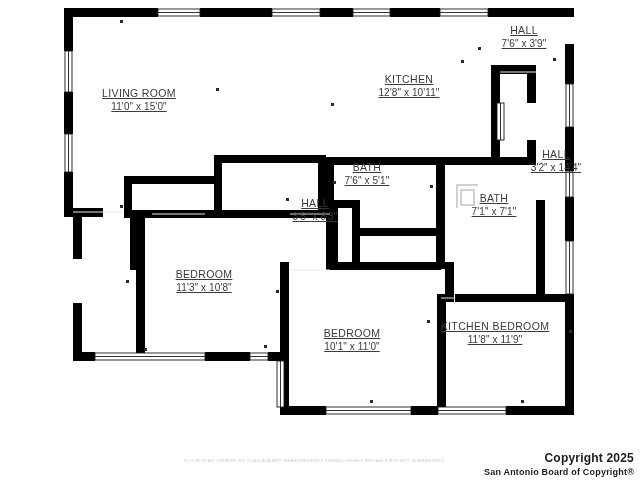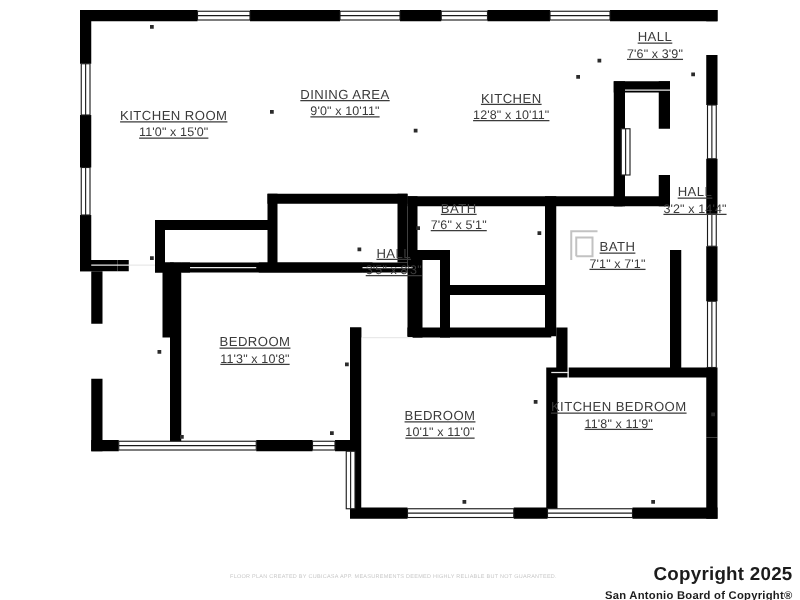--- a/index.html
+++ b/index.html
@@ -65,21 +65,21 @@
   .copyright-block {
     position: absolute;
     right: 6px;
     top: 450px;
     text-align: right;
     font-family: "Liberation Sans", sans-serif;
     color: #1c1c1c;
     font-weight: bold;
     line-height: 1.35;
   }
-  .copyright-block .cp-line1 { display:block; font-size: 15px; letter-spacing: 0.2px;}
+  .copyright-block .cp-line1 { display:block; font-size: 12px; letter-spacing: 0.2px;}
   .copyright-block .cp-line2 { display:block; font-size: 9px; letter-spacing: 0.2px;}
 </style>
 </head>
 <body>
 
 <div id="floorplan-root">
 
   <svg id="plan-svg" viewBox="0 0 640 480">
 
     <g fill="#000000">
@@ -236,28 +236,24 @@
       <rect x="427" y="320" width="3" height="3"></rect>
       <rect x="569" y="330" width="3" height="3"></rect>
       <rect x="521" y="400" width="3" height="3"></rect>
       <rect x="370" y="400" width="3" height="3"></rect>
       <rect x="144" y="348" width="3" height="3"></rect>
     </g>
 
   </svg>
 
   <div class="room-label" style="left:139px; top:100px; transform:translate(-50%,-50%);">
-    <span class="rl-name">KITCHEN ROOM</span>
+    <span class="rl-name">LIVING ROOM</span>
     <span class="rl-dims">11'0" x 15'0"</span>
   </div>
 
-  <div class="room-label" style="left:276px; top:83px; transform:translate(-50%,-50%);">
-    <span class="rl-name">DINING AREA</span>
-    <span class="rl-dims">9'0" x 10'11"</span>
-  </div>
 
   <div class="room-label" style="left:409px; top:86px; transform:translate(-50%,-50%);">
     <span class="rl-name">KITCHEN</span>
     <span class="rl-dims">12'8" x 10'11"</span>
   </div>
 
   <div class="room-label" style="left:524px; top:37px; transform:translate(-50%,-50%);">
     <span class="rl-name">HALL</span>
     <span class="rl-dims">7'6" x 3'9"</span>
   </div>

